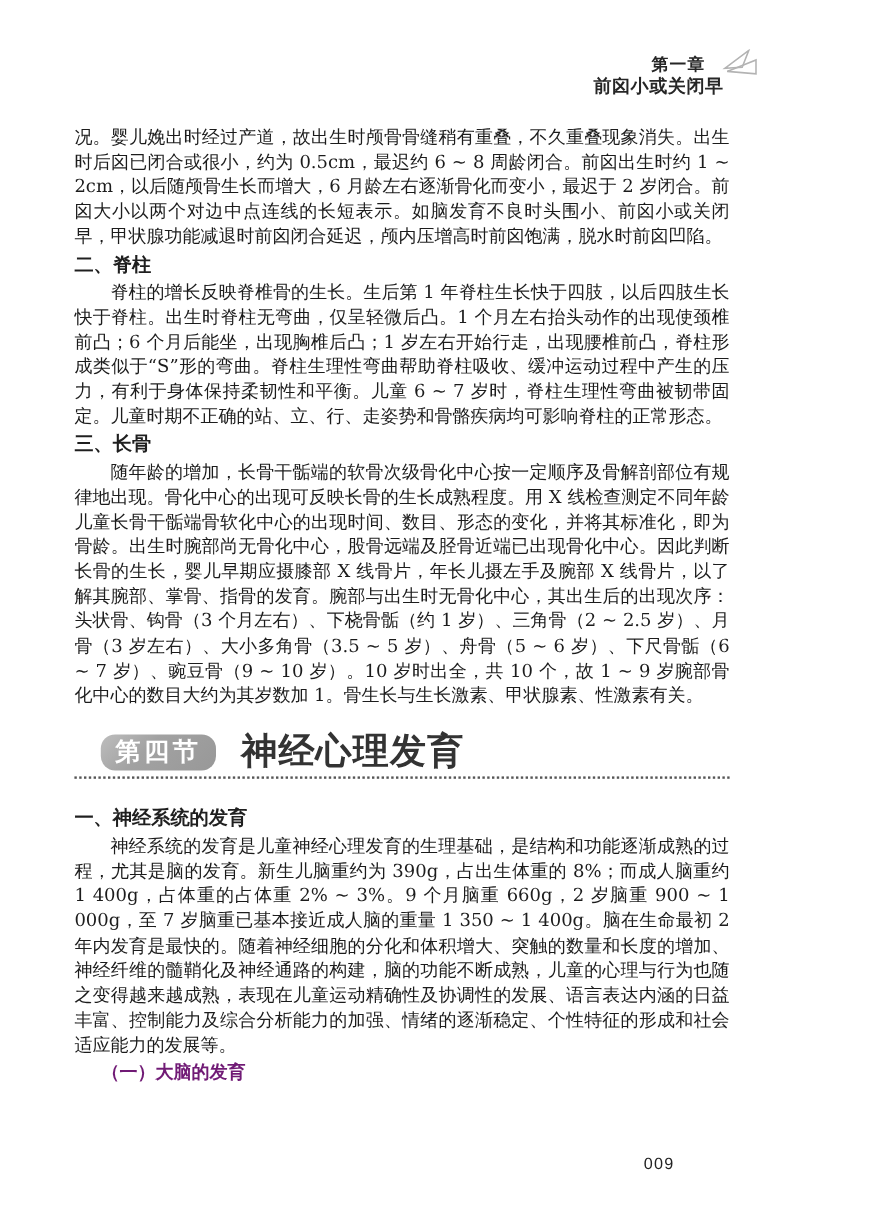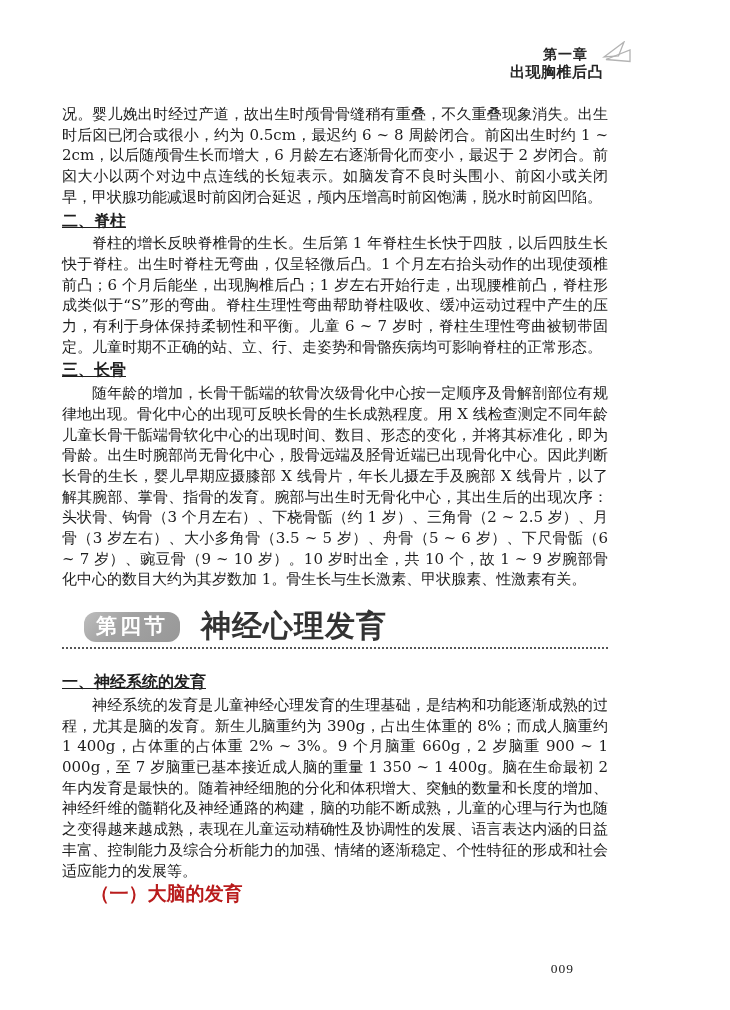--- a/index.html
+++ b/index.html
@@ -29,26 +29,26 @@
   
   .para {
     font-size:15px; line-height:20.7px;
     text-align:justify; text-justify:inter-ideograph;
     margin:0; text-indent:2em;
   }
   .no-indent { text-indent:0; }
   .sub-heading {
     font-family:"DejaVu Sans","Liberation Sans",sans-serif;
     font-weight:bold; font-size:16px; line-height:20.7px;
-    color:#1f1f1f; margin:3px 0 2px 0;text-decoration:underline;
+    color:#1f1f1f; margin:3px 0 2px 0;
   }
   .sub-heading2 {
     font-family:"DejaVu Sans","Liberation Sans",sans-serif;
-    font-weight:bold; font-size:19px; line-height:20.7px;
-    color:#b91c1c; margin:2px 0 0 0; text-indent:1.5em;
+    font-weight:bold; font-size:15px; line-height:20.7px;
+    color:#701a75; margin:2px 0 0 0; text-indent:1.5em;
   }
 
   
   .section-banner { margin-top:21px; height:31px; display:flex; align-items:center; }
   .banner-num {
     font-family:"DejaVu Sans","Liberation Sans",sans-serif;
     font-weight:bold; font-size:21px; line-height:27px;
     color:#ffffff;
     background:linear-gradient(135deg,#bdbdbd 0%,#a2a2a2 40%,#989898 100%);
     padding:1px 12px 2px 12px;
@@ -59,34 +59,34 @@
   .banner-title {
     font-family:"DejaVu Sans","Liberation Sans",sans-serif;
     font-weight:bold; font-size:30px; color:#333333;
     margin-left:21px; letter-spacing:1px;
   }
   .dotted-rule { height:0; border:none; border-top:2px dotted #565656; margin:5px 0 0 0; }
   .after-rule { margin-top:23px; }
 
   
   .page-number {
-    position:absolute; right:72px; bottom:33px;
-    font-family:Liberation Serif, serif;
+    position:absolute; right:84px; bottom:33px;
+    font-family:Liberation Sans, sans-serif;
     font-size:13.5px; color:#222222; letter-spacing:1px;
   }
 </style>
 </head>
 <body>
 
 <div class="page">
 
   <header class="page-header">
     <div class="header-text">
       <div class="chapter-line">第一章</div>
-      <div class="chapter-sub">出现胸椎后凸</div>
+      <div class="chapter-sub">前囟小或关闭早</div>
     </div>
     <svg class="header-icon" viewBox="0 0 30 26" fill="none" stroke="#b3b3b3" stroke-width="1.3" stroke-linejoin="miter">
       <polygon points="2,16 22,1 16.5,15"></polygon>
       <polygon points="4,18.5 28,9 28,20.5"></polygon>
     </svg>
   </header>
 
   <main>
 
     <p class="para no-indent">况。婴儿娩出时经过产道，故出生时颅骨骨缝稍有重叠，不久重叠现象消失。出生时后囟已闭合或很小，约为 0.5cm，最迟约 6 ~ 8 周龄闭合。前囟出生时约 1 ~ 2cm，以后随颅骨生长而增大，6 月龄左右逐渐骨化而变小，最迟于 2 岁闭合。前囟大小以两个对边中点连线的长短表示。如脑发育不良时头围小、前囟小或关闭早，甲状腺功能减退时前囟闭合延迟，颅内压增高时前囟饱满，脱水时前囟凹陷。</p>

